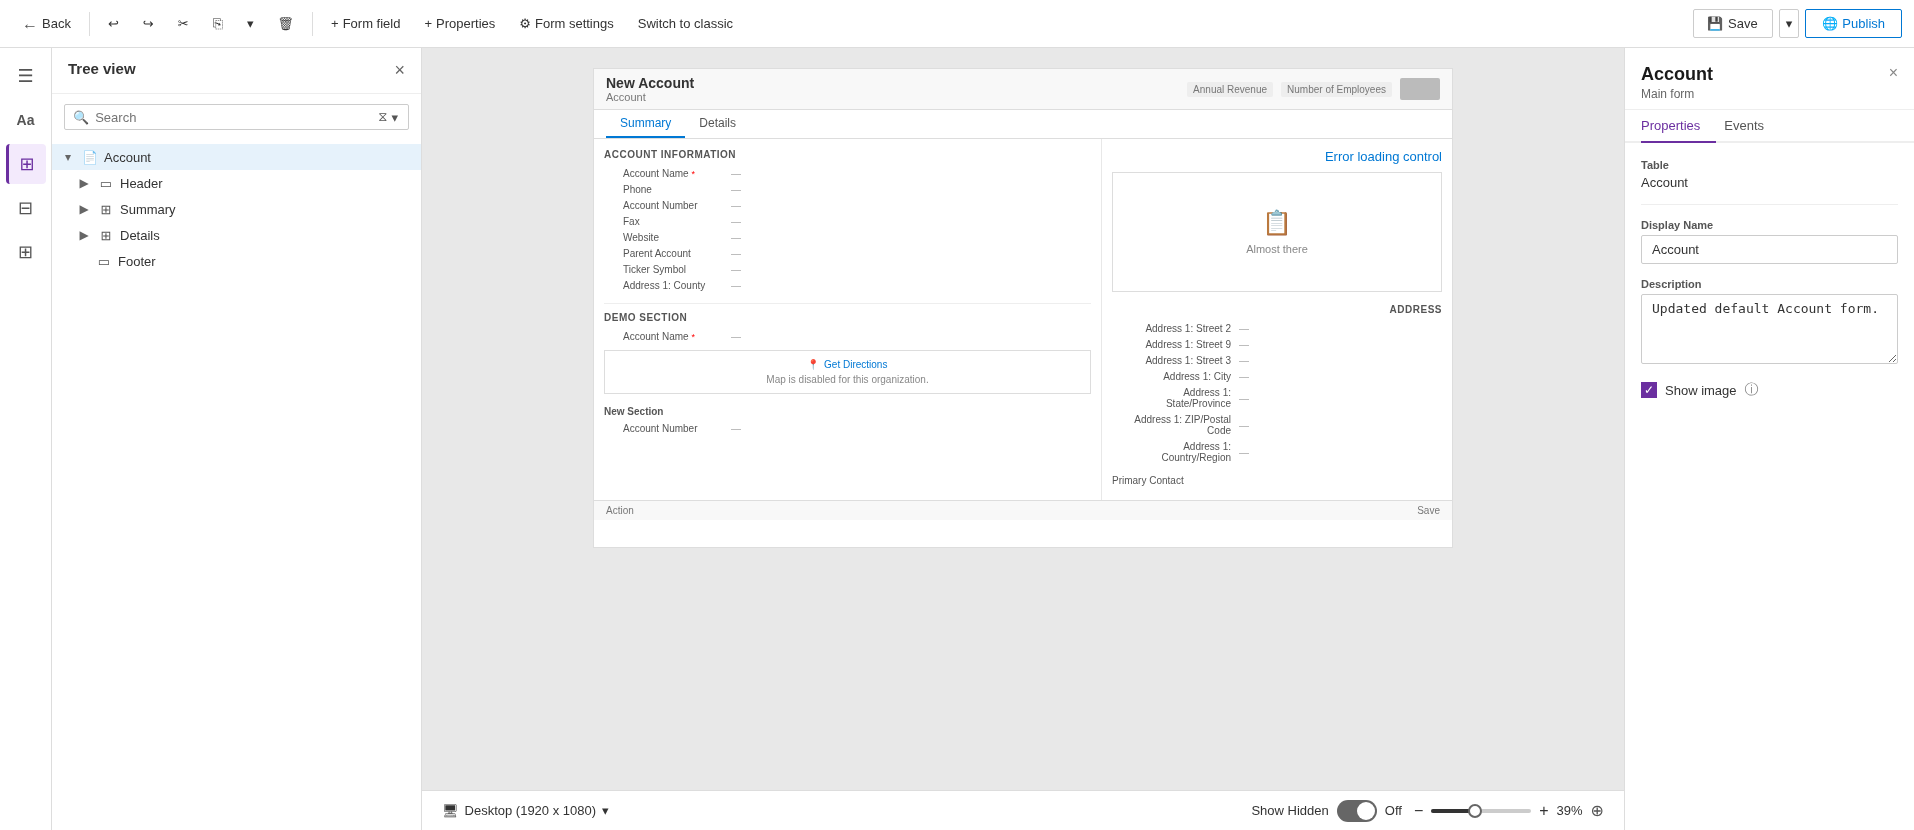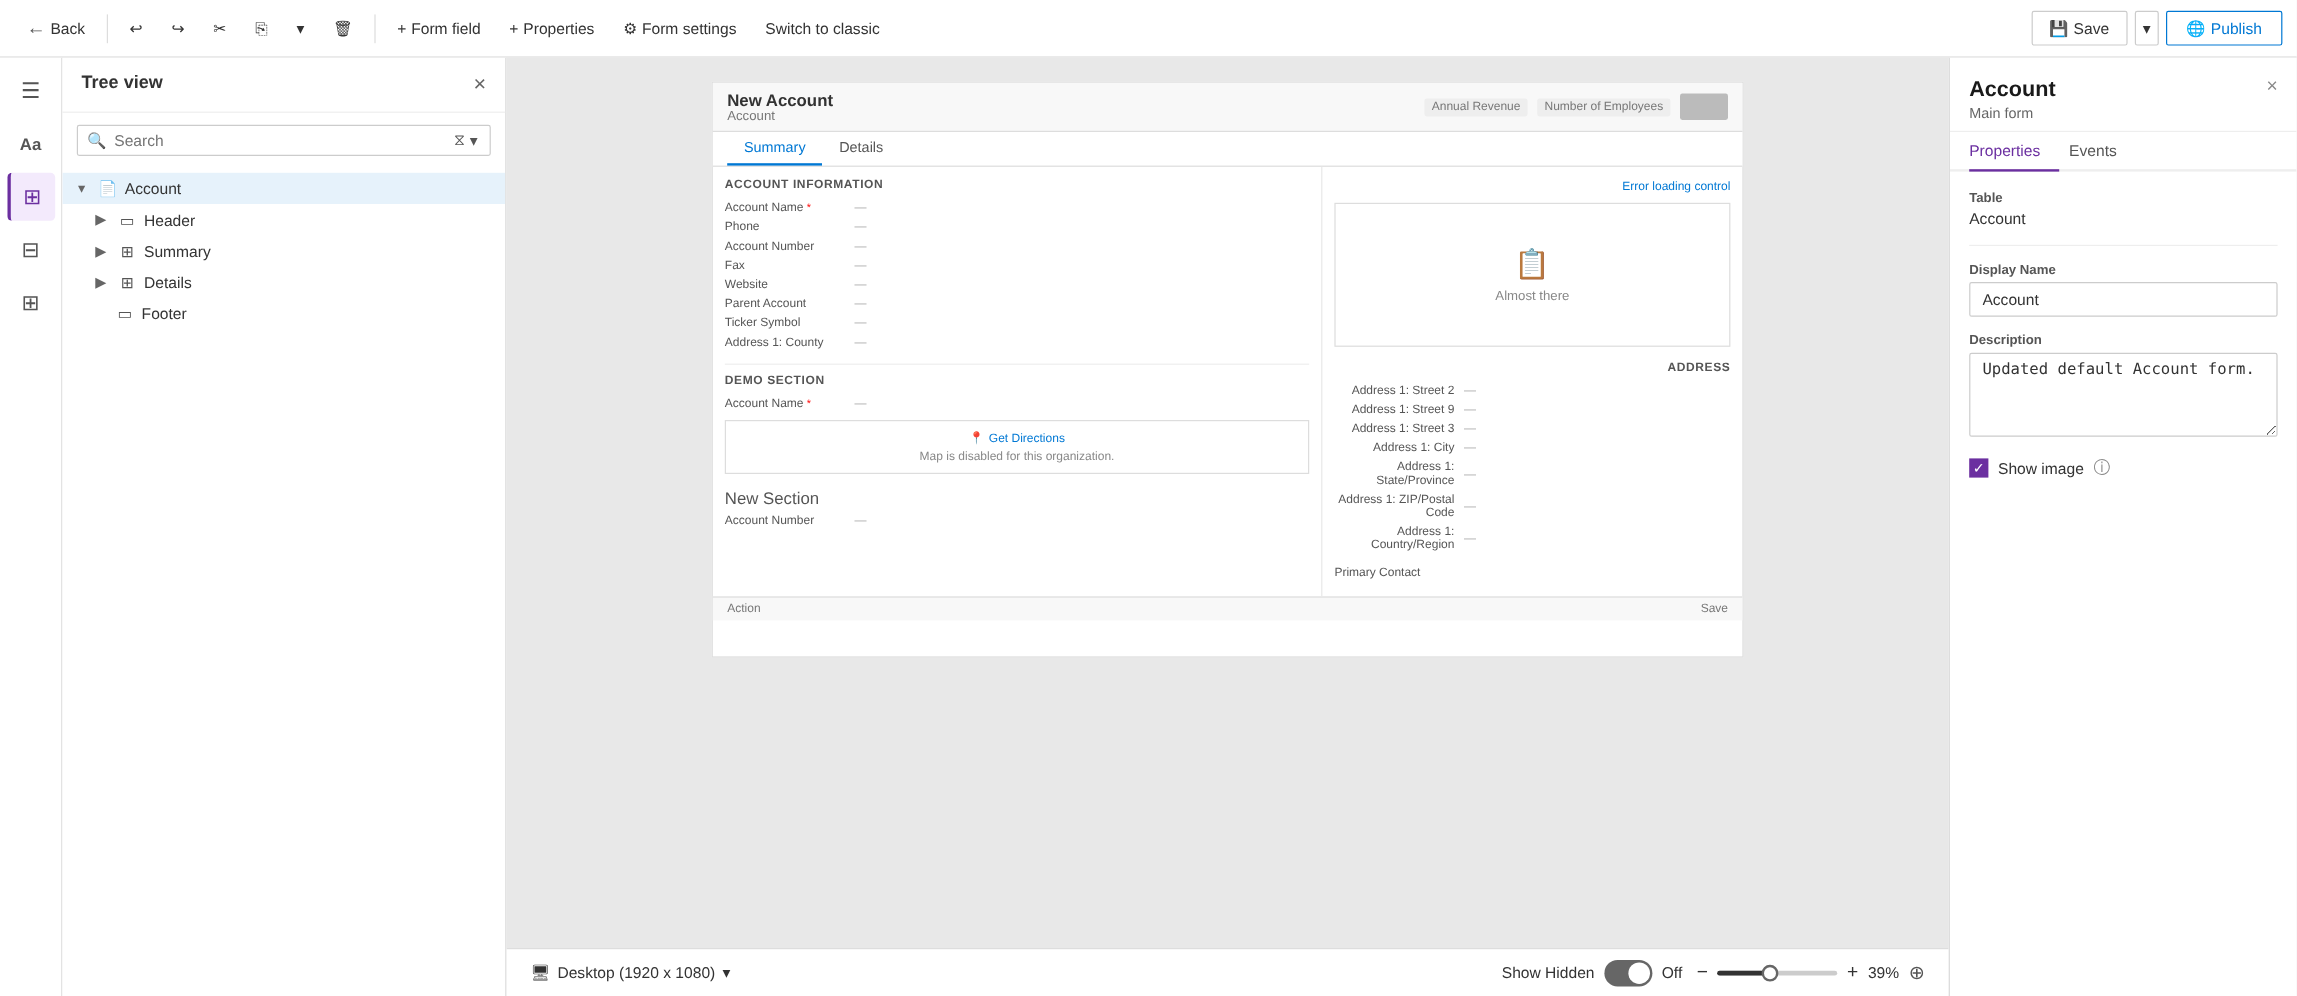--- a/index.html
+++ b/index.html
@@ -108,49 +108,49 @@
     .form-tabs { display: flex; gap: 0; border-bottom: 1px solid #ddd; padding: 0 12px; background: #fff; }
     .form-tab { padding: 6px 14px; font-size: 12px; cursor: pointer; color: #555; border-bottom: 2px solid transparent; }
     .form-tab.active { color: #0078d4; border-bottom-color: #0078d4; }
 
     .form-body { display: flex; gap: 0; padding: 0; }
     .form-left { flex: 1; padding: 10px; border-right: 1px solid #e8e8e8; }
     .form-right { width: 350px; padding: 10px; }
 
     .section-title { font-size: 10px; font-weight: 600; color: #555; margin-bottom: 8px; text-transform: uppercase; letter-spacing: 0.5px; }
     .form-field { display: flex; align-items: center; margin-bottom: 5px; gap: 8px; }
-    .field-label { font-size: 10px; color: #555; width: 100px; flex-shrink: 0; }
+    .field-label { font-size: 10px; color: #555; width: 100px; flex-shrink: 0; margin-left: 19px; }
     .field-value { font-size: 10px; color: #aaa; }
     .req-star { color: red; font-size: 9px; }
 
     .timeline-box {
       border: 1px solid #ddd; height: 120px; display: flex;
       align-items: center; justify-content: center; flex-direction: column;
       gap: 6px; color: #888;
     }
     .timeline-icon { font-size: 24px; }
     .timeline-text { font-size: 11px; }
 
     .address-section { margin-top: 12px; text-align: right; }
     .demo-section { margin-top: 12px; border-top: 1px solid #eee; padding-top: 8px; }
 
     .map-section {
       border: 1px solid #ddd; padding: 8px; margin-top: 8px;
       text-align: center; font-size: 10px; color: #888;
     }
     .map-get-dir { color: #0078d4; font-size: 10px; cursor: pointer; display: flex; align-items: center; justify-content: center; gap: 4px; margin-bottom: 4px; }
 
-    .new-section-label { font-size: 14px; font-weight: 400; color: #555; margin: 8px 0 6px 0; }
+    .new-section-label { font-size: 10px; font-weight: 700; color: #555; margin: 8px 0 6px 0; }
     .form-footer-bar {
       border-top: 1px solid #ddd; padding: 4px 12px;
       display: flex; align-items: center; justify-content: space-between;
       background: #f8f8f8; font-size: 10px; color: #777;
     }
     .primary-contact { font-size: 10px; color: #555; font-weight: 500; margin-bottom: 4px; }
-    .error-link { font-size: 10px; color: #0078d4; cursor: pointer; }
+    .error-link { font-size: 13px; color: #0078d4; cursor: pointer; }
 
     
     .bottom-bar {
       height: 40px; background: #fff; border-top: 1px solid #ddd;
       display: flex; align-items: center; padding: 0 20px;
       gap: 12px; flex-shrink: 0;
     }
     .desktop-selector {
       display: flex; align-items: center; gap: 6px; cursor: pointer;
       font-size: 13px; color: #333;

